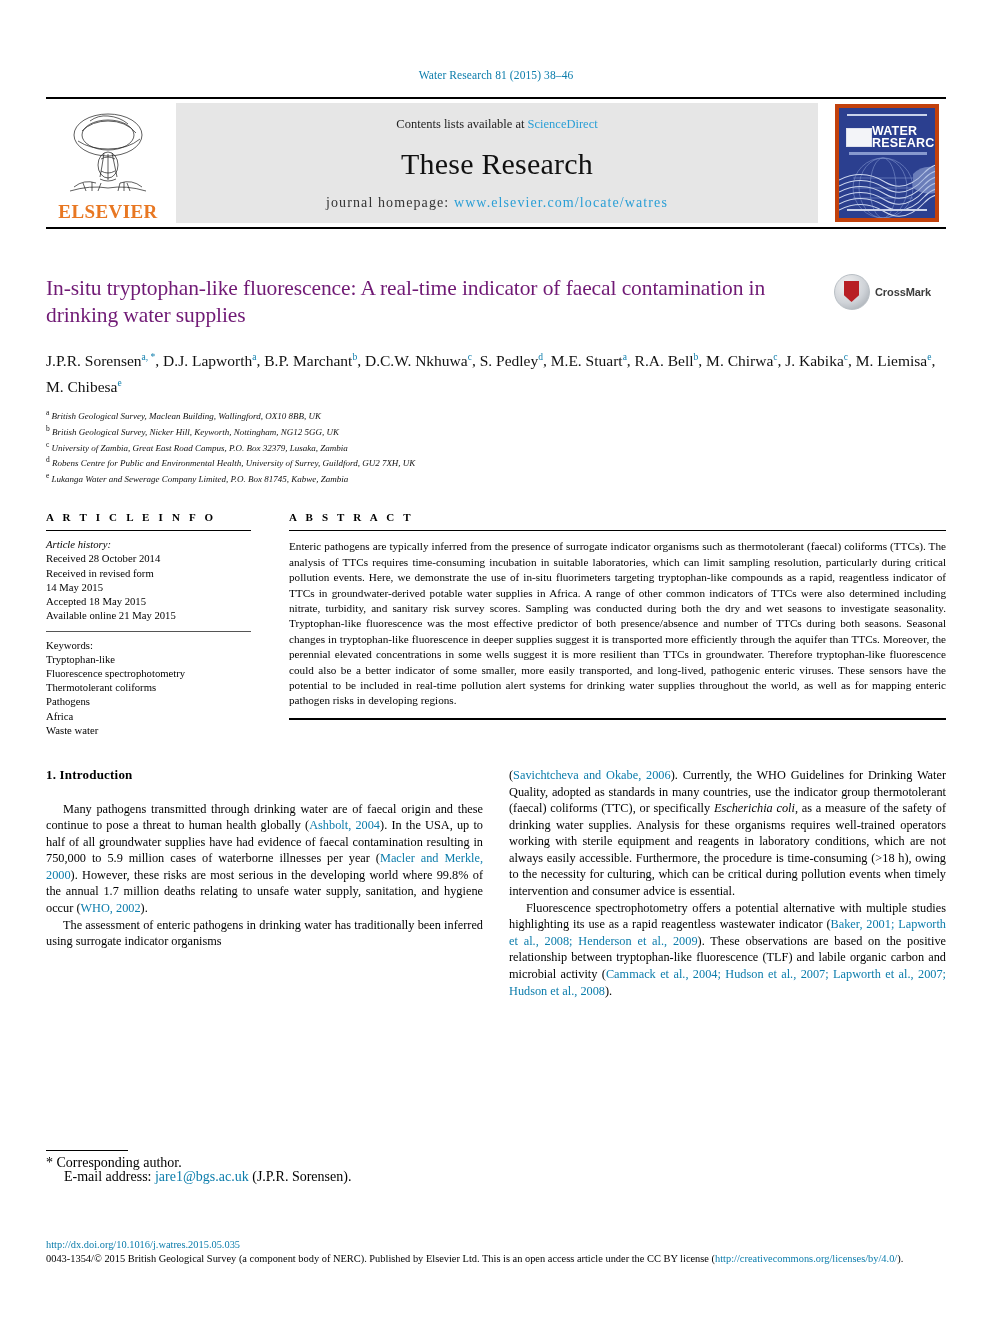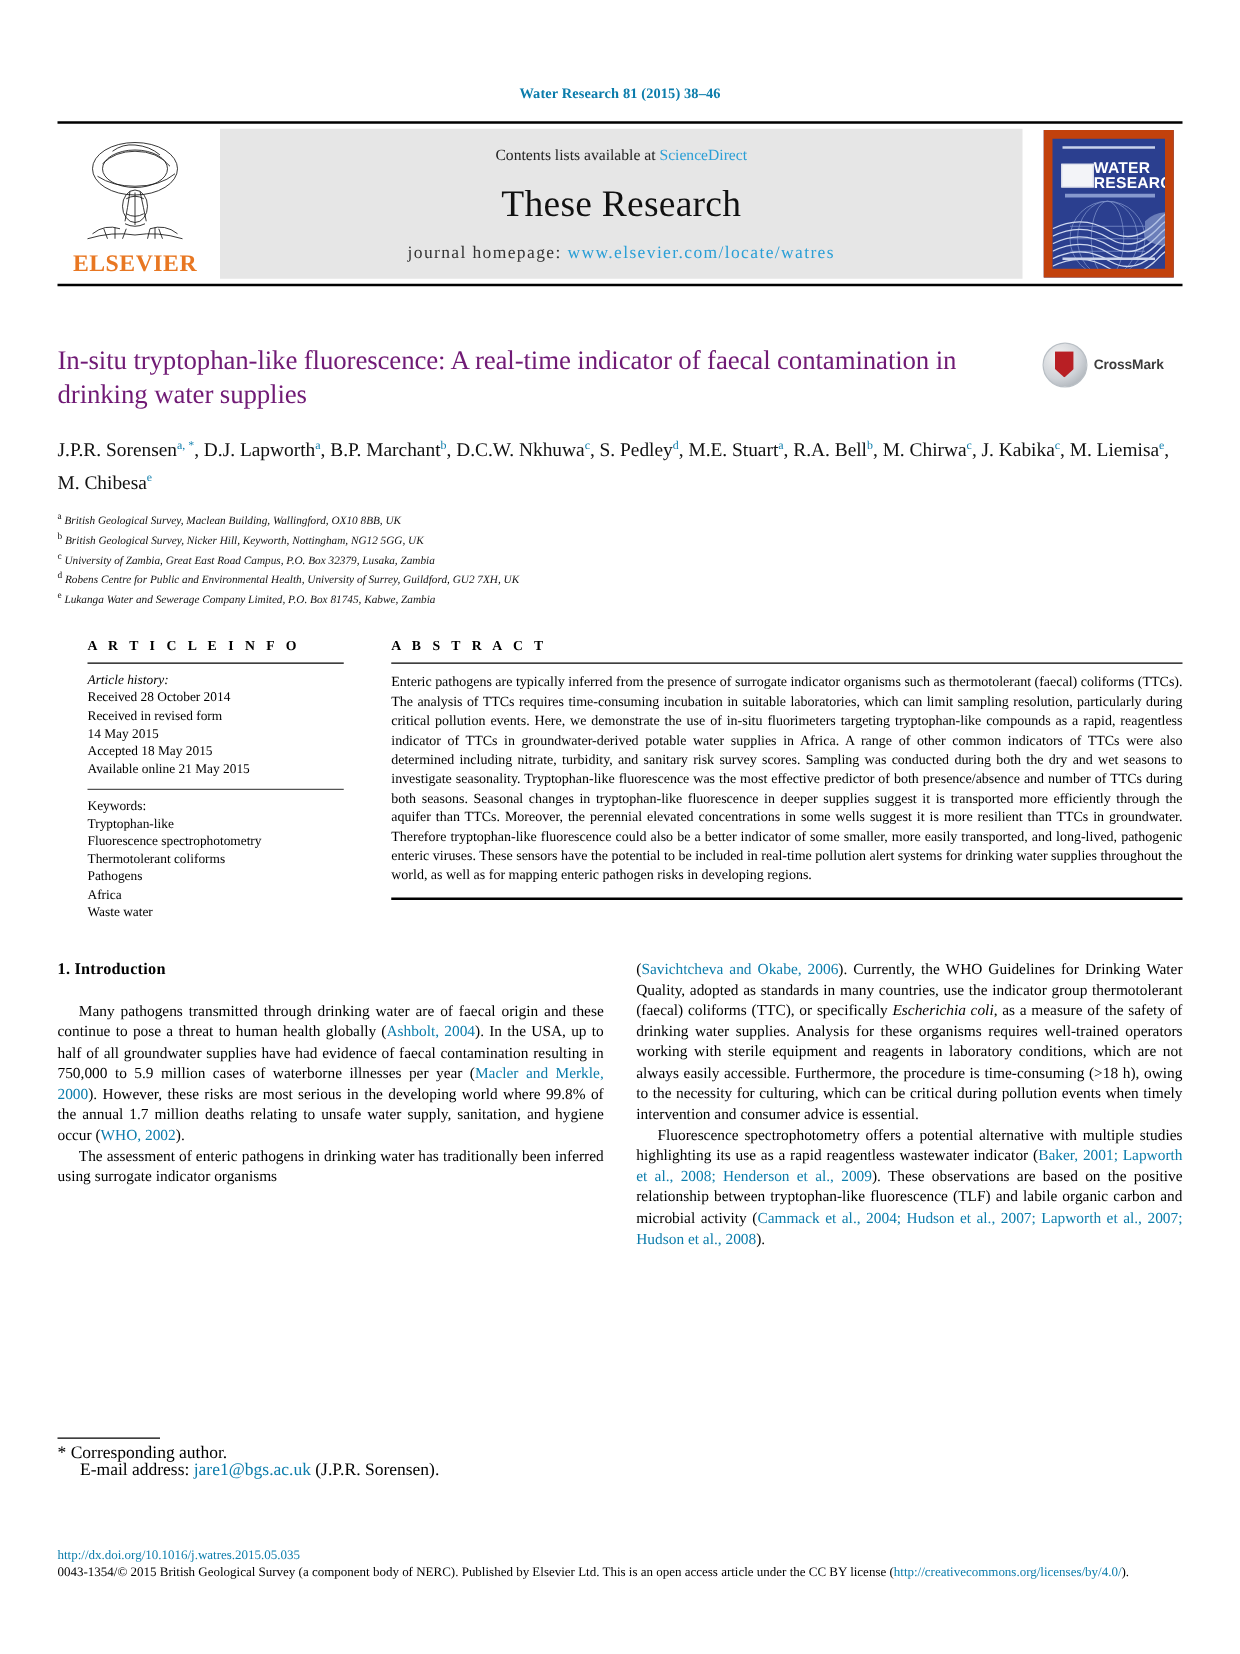--- a/index.html
+++ b/index.html
@@ -21,21 +21,21 @@
     height: 1323px;
     box-sizing: border-box;
     padding: 0 46px;
   }
 
   
   .runhead {
     text-align: center;
     color: #0b7cab;
     font-size: 11.5px;
-    font-weight: bold;
+    font-weight: normal;
     letter-spacing: .1px;
     padding-top: 69px;
     height: 14px;
   }
 
   
   .masthead {
     margin-top: 14px;
     border-top: 2.5px solid #000;
     border-bottom: 2.5px solid #000;
@@ -99,21 +99,21 @@
     display: flex;
     align-items: center;
     justify-content: center;
   }
   .cover {
     width: 104px;
     height: 118px;
     background: #2b3f8f;
     position: relative;
     overflow: hidden;
-    border: 7px solid #c2410c;
+    border: 4px solid #c2410c;
     box-sizing: border-box;
   }
   .cover .topbar {
     position: absolute; top: 6px; left: 8px; right: 8px;
     height: 1.5px; background: #c9d2ea;
   }
   .cover .botbar {
     position: absolute; bottom: 7px; left: 8px; right: 8px;
     height: 2px; background: #c9d2ea;
   }
@@ -184,21 +184,21 @@
     color: #111;
   }
   .affiliations sup { font-style: normal; font-size: 7.5px; }
 
   
   .info-abstract {
     margin-top: 26px;
     display: flex;
     gap: 30px;
   }
-  .col-info { flex: 0 0 205px; margin-left: 24px; }
+  .col-info { flex: 0 0 205px; }
   .col-abs  { flex: 1 1 auto; padding-left: 8px;}
   .sec-head {
     font-family: "Liberation Serif", serif;
     font-size: 11px;
     font-weight: bold;
     letter-spacing: 3.2px;
     margin-bottom: 7px;
   }
   .rule { border-top: 1px solid #000; }
   .rule-thin { border-top: .8px solid #555; }

